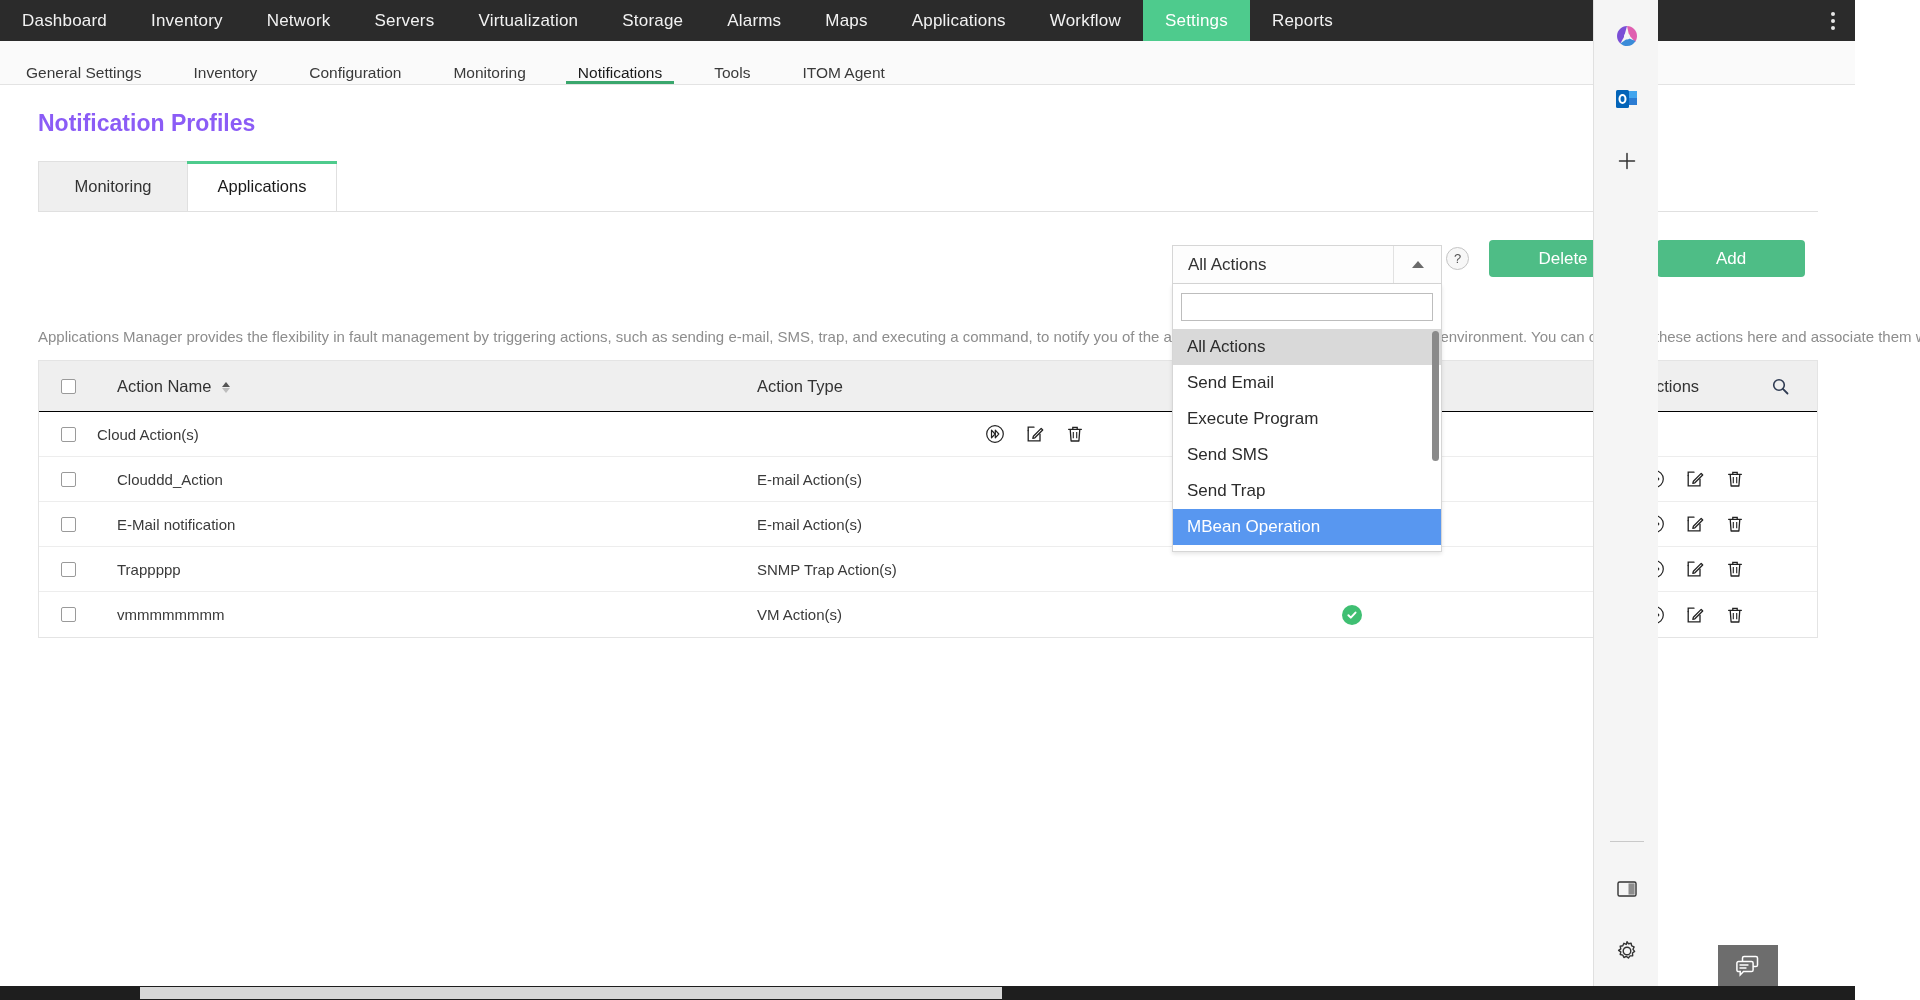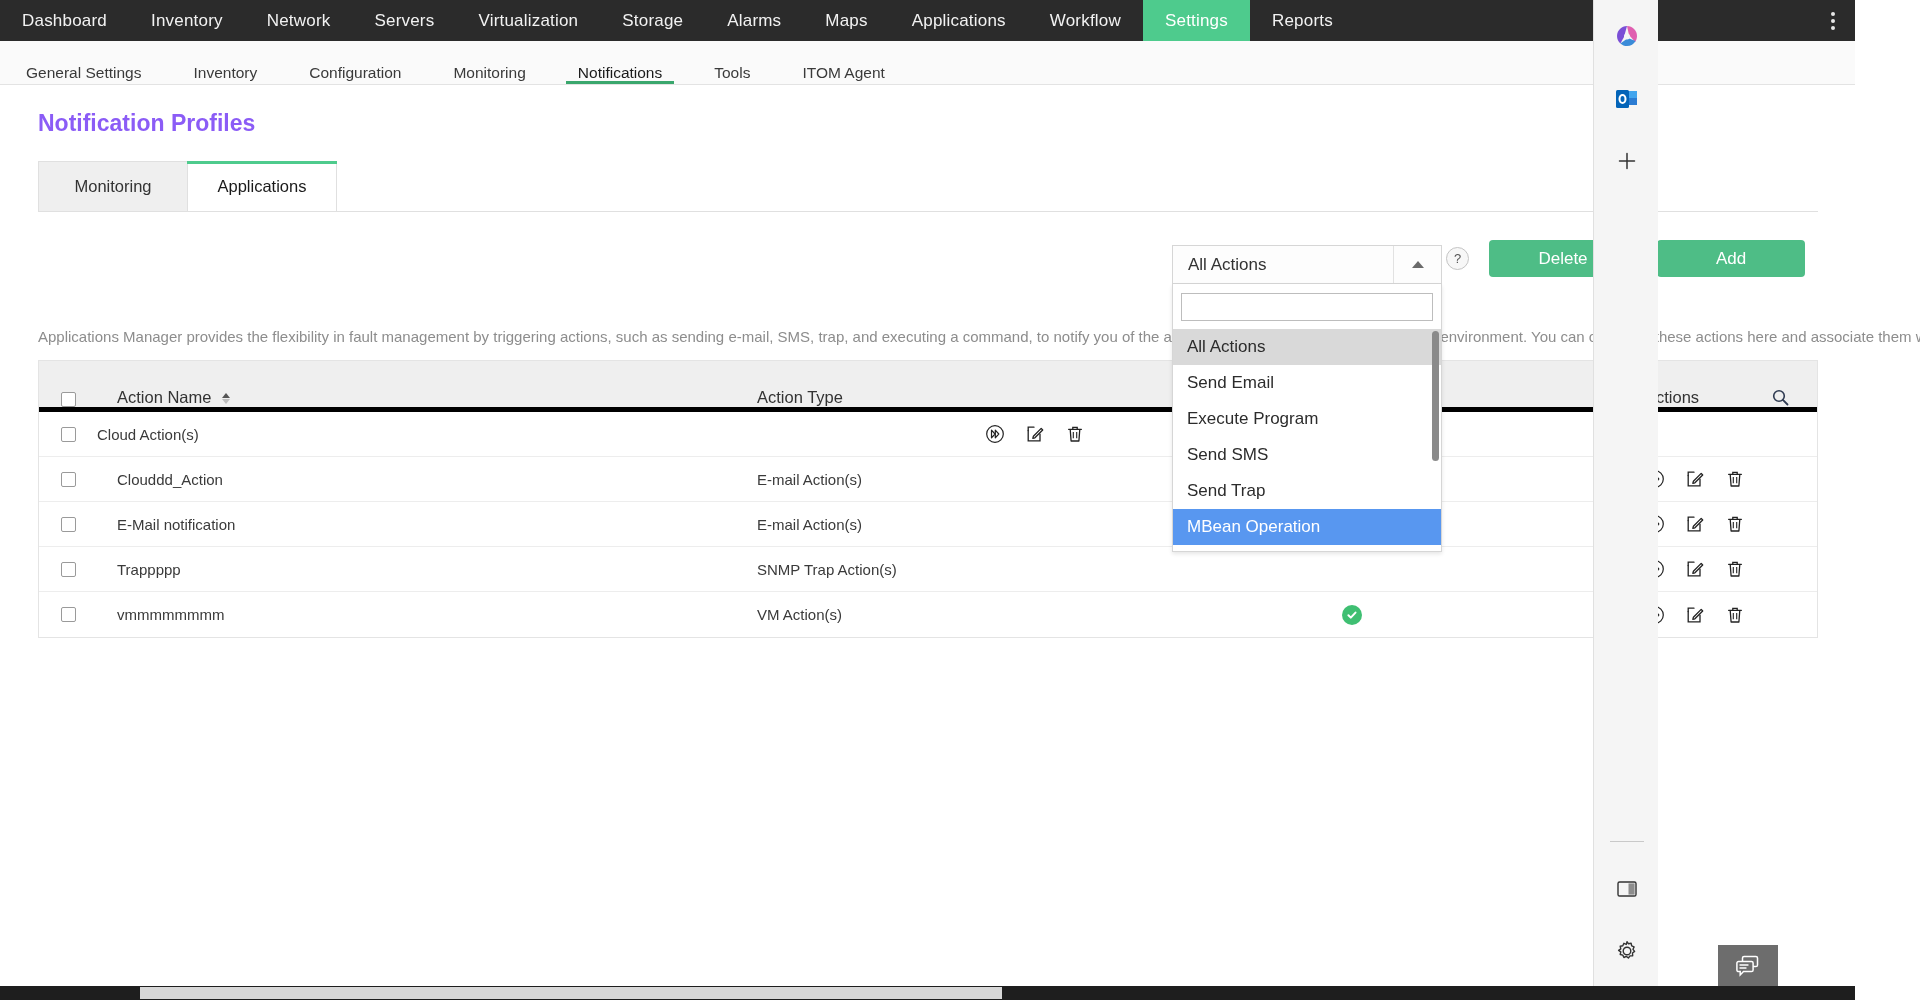--- a/index.html
+++ b/index.html
@@ -155,22 +155,22 @@
   .dd-item.current { background: #d9d9d9; }
   .dd-item.highlight { background: #5897f0; color: #fff; }
   .dd-scrollbar {
     position: absolute; right: 2px; top: 2px; width: 7px; height: 130px;
     background: #8a8a8a; border-radius: 4px;
   }
 
   
   .table { position: absolute; left: 38px; top: 275px; width: 1780px; border: 1px solid #e4e4e4; }
   .thead {
-    display: flex; align-items: flex-end; height: 51px;
-    background: #efefef; border-bottom: 5px solid #000000;
+    display: flex; align-items: center; height: 51px;
+    background: #efefef; border-bottom: 1px solid #000000;
   }
   .trow {
     display: flex; align-items: center; height: 45px;
     border-bottom: 1px solid #ededed; background: #fff;
   }
   .trow:last-child { border-bottom: none; }
   .c-check { width: 58px; display: flex; justify-content: center; align-items: center; }
   .c-name  { width: 660px; padding-left: 20px; }
   .c-type  { width: 440px; }
   .c-status{ width: 430px; display:flex; align-items:center; }

